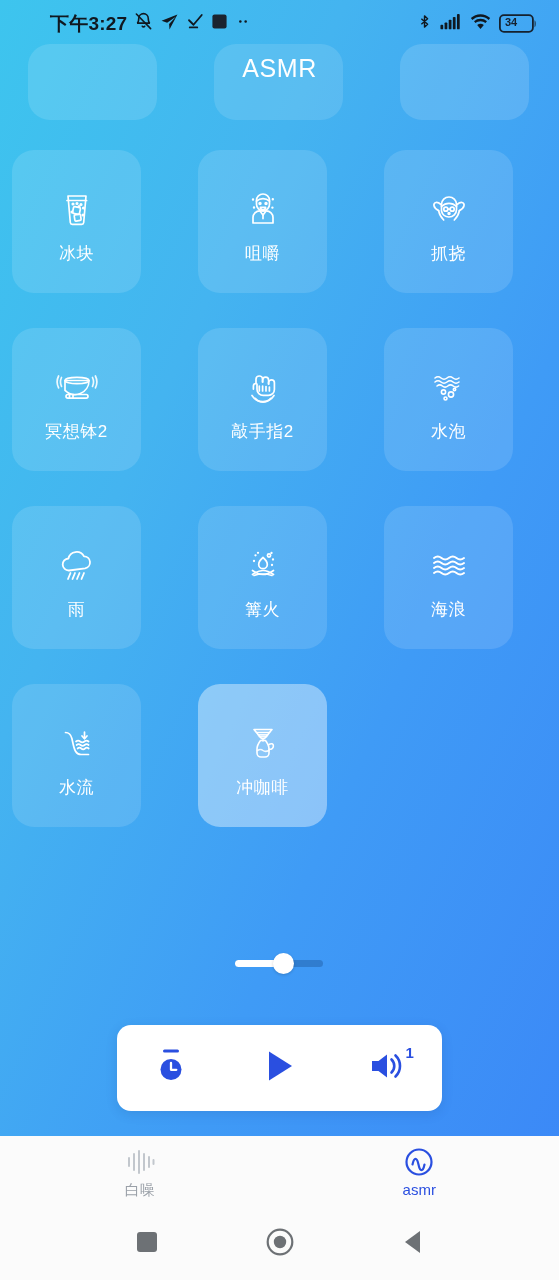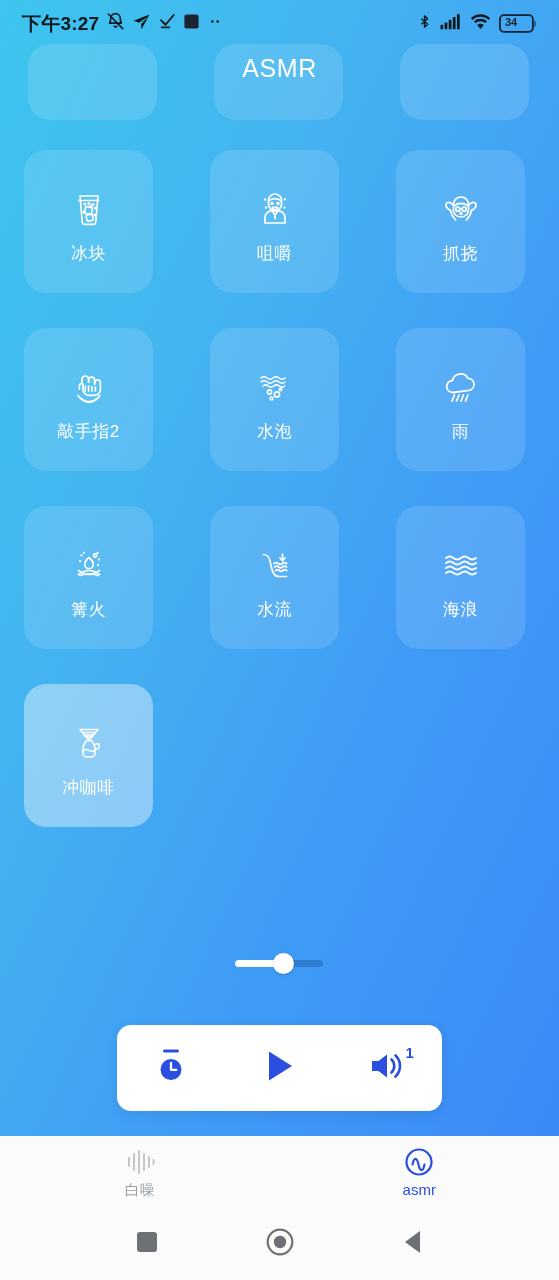--- a/index.html
+++ b/index.html
@@ -16,21 +16,21 @@
     background:linear-gradient(115deg,#3dc5ee 0%,#44b4f0 30%,#3f9bf6 62%,#3b86f7 100%);
     overflow:hidden;
   }
 
   
   #statusbar {
     position:absolute; top:0; left:0; width:559px; height:46px;
     display:flex; align-items:center; justify-content:space-between;
     padding:0 22px;
   }
-  .sb-left { display:flex; align-items:center; gap:7px; }
+  .sb-left { display:flex; align-items:center; gap:7px;margin-left:28px; }
   .sb-right { display:flex; align-items:center; gap:8px; }
   .sb-time {
     font-size:19px; font-weight:700; color:#101820;
     letter-spacing:.2px; line-height:1; white-space:nowrap;
   }
   .sb-ic { display:block; }
   .battery-wrap { position:relative; display:flex; align-items:center; }
   .battery-num {
     position:absolute; left:0; top:0; width:24px; height:17px;
     display:flex; align-items:center; justify-content:center;
@@ -54,21 +54,21 @@
     display:flex; gap:57px; padding:0 28px;
   }
   .cut-card {
     width:129px; height:76px; border-radius:22px;
     background:rgba(255,255,255,.13);
   }
   .cut-card.c2 { background:rgba(255,255,255,.12); }
   .cut-card.c3 { background:rgba(255,255,255,.14); }
 
   #grid {
-    position:absolute; top:54px; left:24px;
+    position:absolute; top:54px; left:12px;
     width:503px;
     display:grid;
     grid-template-columns:repeat(3,129px);
     column-gap:57px;
     row-gap:35px;
   }
 
   .card {
     width:129px; height:143px;
     border-radius:22px;
@@ -293,20 +293,34 @@
             <circle cx="24" cy="28.5" r=".9" fill="#fff"></circle>
             <path d="M16 19.5c-1.8-1.5-3.6-2.2-5-2-1.6.3-2.4 1.8-2 3.3.5 2 2.3 3.8 4.6 4.8"></path>
             <path d="M32 19.5c1.8-1.5 3.6-2.2 5-2 1.6.3 2.4 1.8 2 3.3-.5 2-2.3 3.8-4.6 4.8"></path>
             <path d="M13.6 25.6c.7 3.6 2.6 7 5.1 9.4M34.4 25.6c-.7 3.6-2.6 7-5.1 9.4"></path>
           </svg>
         </span>
         <span class="lbl">抓挠</span>
       </div>
 
 
+      <div class="card">
+        <span class="ic">
+          <svg width="52" height="48" viewBox="0 0 52 48" fill="none" stroke="#fff" stroke-width="1.7" stroke-linecap="round" stroke-linejoin="round">
+            <path d="M14 17.5h24a14 14 0 0 1-24 9.9z"></path>
+            <ellipse cx="26" cy="17.5" rx="12" ry="3.2"></ellipse>
+            <rect x="15" y="31.5" width="22" height="3.6" rx="1.8"></rect>
+            <line x1="18.5" y1="31.5" x2="18.5" y2="35.1"></line>
+            <line x1="22" y1="31.5" x2="22" y2="35.1"></line>
+            <path d="M10.5 14.5c-1.2 2.6-1.2 6.3 0 8.9M7.6 13c-1.7 3.4-1.7 8.4 0 11.8" opacity=".9"></path>
+            <path d="M41.5 14.5c1.2 2.6 1.2 6.3 0 8.9M44.4 13c1.7 3.4 1.7 8.4 0 11.8" opacity=".9"></path>
+          </svg>
+        </span>
+        <span class="lbl">冥想钵2</span>
+      </div>
 
       <div class="card">
         <span class="ic">
           <svg width="48" height="48" viewBox="0 0 48 48" fill="none" stroke="#fff" stroke-width="1.7" stroke-linecap="round" stroke-linejoin="round">
             <path d="M17 20.5v-4.2a3.3 3.3 0 0 1 6.6 0V19"></path>
             <path d="M23.6 19v-1.8a3 3 0 0 1 6 0V21"></path>
             <path d="M29.6 21v-1.2a2.9 2.9 0 0 1 5.8 0v6.6c0 3.4-2.7 6-6 6h-5.2c-3.4 0-6.2-2.8-6.2-6.2v-5"></path>
             <path d="M17 20.5c-1.4 0-2.6 1.2-2.6 2.6v3"></path>
             <line x1="20.3" y1="23" x2="20.3" y2="28"></line>
             <line x1="23.6" y1="23" x2="23.6" y2="28"></line>
@@ -356,42 +370,42 @@
             <path d="M14.5 33.5c3.5-2.5 7-4 10.5-4s7 1.5 10.5 4"></path>
             <path d="M14.5 29.5c3.5 2.5 7 4 10.5 4s7-1.5 10.5-4"></path>
             <path d="M16 34.5c3-1 6-1.5 9-1.5s6 .5 9 1.5"></path>
           </svg>
         </span>
         <span class="lbl">篝火</span>
       </div>
 
       <div class="card">
         <span class="ic">
+          <svg width="52" height="48" viewBox="0 0 52 48" fill="none" stroke="#fff" stroke-width="2" stroke-linecap="round">
+            <path d="M11 17c2.5-2 5-2 7.5 0s5 2 7.5 0 5-2 7.5 0 5 2 7.5 0"></path>
+            <path d="M11 22c2.5-2 5-2 7.5 0s5 2 7.5 0 5-2 7.5 0 5 2 7.5 0"></path>
+            <path d="M11 27c2.5-2 5-2 7.5 0s5 2 7.5 0 5-2 7.5 0 5 2 7.5 0"></path>
+            <path d="M11 32c2.5-2 5-2 7.5 0s5 2 7.5 0 5-2 7.5 0 5 2 7.5 0"></path>
+          </svg>
+        </span>
+        <span class="lbl">海浪</span>
+      </div>
+
+      <div class="card">
+        <span class="ic">
           <svg width="50" height="48" viewBox="0 0 50 48" fill="none" stroke="#fff" stroke-width="1.7" stroke-linecap="round" stroke-linejoin="round">
             <path d="M13.5 13.5c3.5 0 5.5 2.5 6.4 6 1 4 1.6 9 3.5 12.5 1.3 2.4 3 3.5 5.6 3.5h7.5"></path>
             <line x1="32.5" y1="13" x2="32.5" y2="19"></line>
             <polyline points="30,17 32.5,19.8 35,17"></polyline>
             <path d="M24 22.5c1.4-1.2 2.8-1.2 4.2 0s2.8 1.2 4.2 0 2.8-1.2 4.2 0"></path>
             <path d="M24.6 26c1.3-1.1 2.7-1.1 4 0s2.7 1.1 4 0 2.7-1.1 4 0"></path>
             <path d="M25.6 29.5c1.2-1 2.5-1 3.7 0s2.5 1 3.7 0 2.5-1 3.7 0"></path>
           </svg>
         </span>
         <span class="lbl">水流</span>
-      </div>
-
-      <div class="card">
-        <span class="ic">
-          <svg width="52" height="48" viewBox="0 0 52 48" fill="none" stroke="#fff" stroke-width="2" stroke-linecap="round">
-            <path d="M11 17c2.5-2 5-2 7.5 0s5 2 7.5 0 5-2 7.5 0 5 2 7.5 0"></path>
-            <path d="M11 22c2.5-2 5-2 7.5 0s5 2 7.5 0 5-2 7.5 0 5 2 7.5 0"></path>
-            <path d="M11 27c2.5-2 5-2 7.5 0s5 2 7.5 0 5-2 7.5 0 5 2 7.5 0"></path>
-            <path d="M11 32c2.5-2 5-2 7.5 0s5 2 7.5 0 5-2 7.5 0 5 2 7.5 0"></path>
-          </svg>
-        </span>
-        <span class="lbl">海浪</span>
       </div>
 
 
       <div class="card selected">
         <span class="ic">
           <svg width="48" height="50" viewBox="0 0 48 50" fill="none" stroke="#fff" stroke-width="1.6" stroke-linecap="round" stroke-linejoin="round">
             <path d="M15 11.5h18l-7.5 9h-3z"></path>
             <line x1="17.5" y1="14.5" x2="30.5" y2="14.5"></line>
             <path d="M19 16.8h10M20.2 18.6h7.6" opacity=".9"></path>
             <path d="M24 20.5v2.5"></path>

